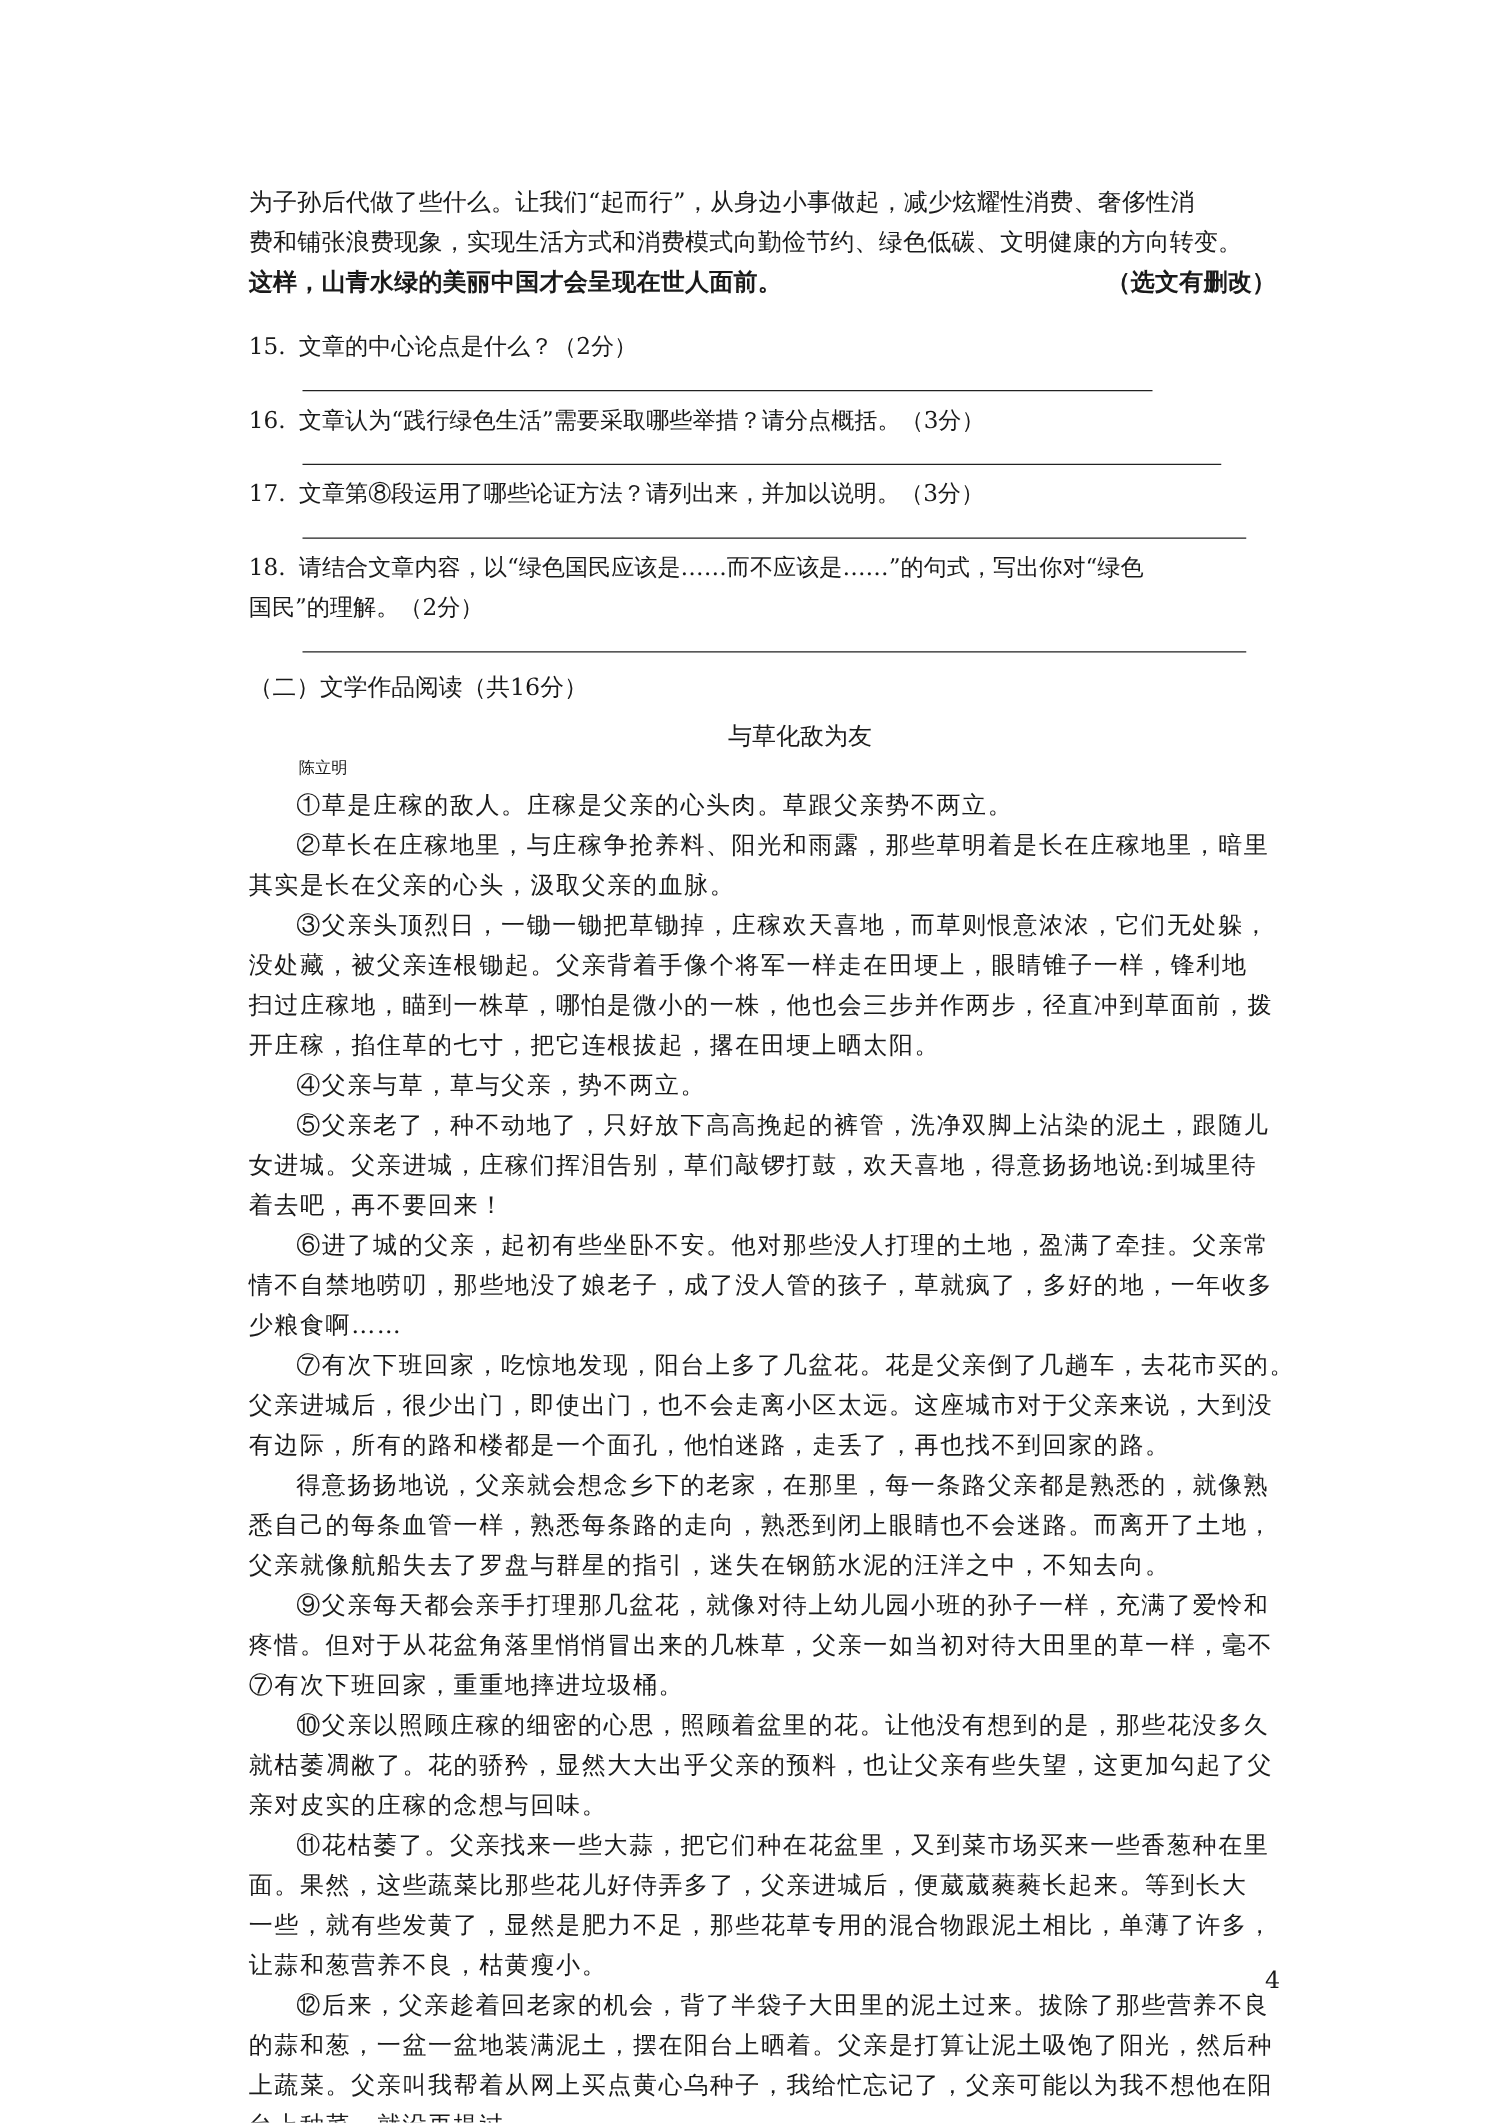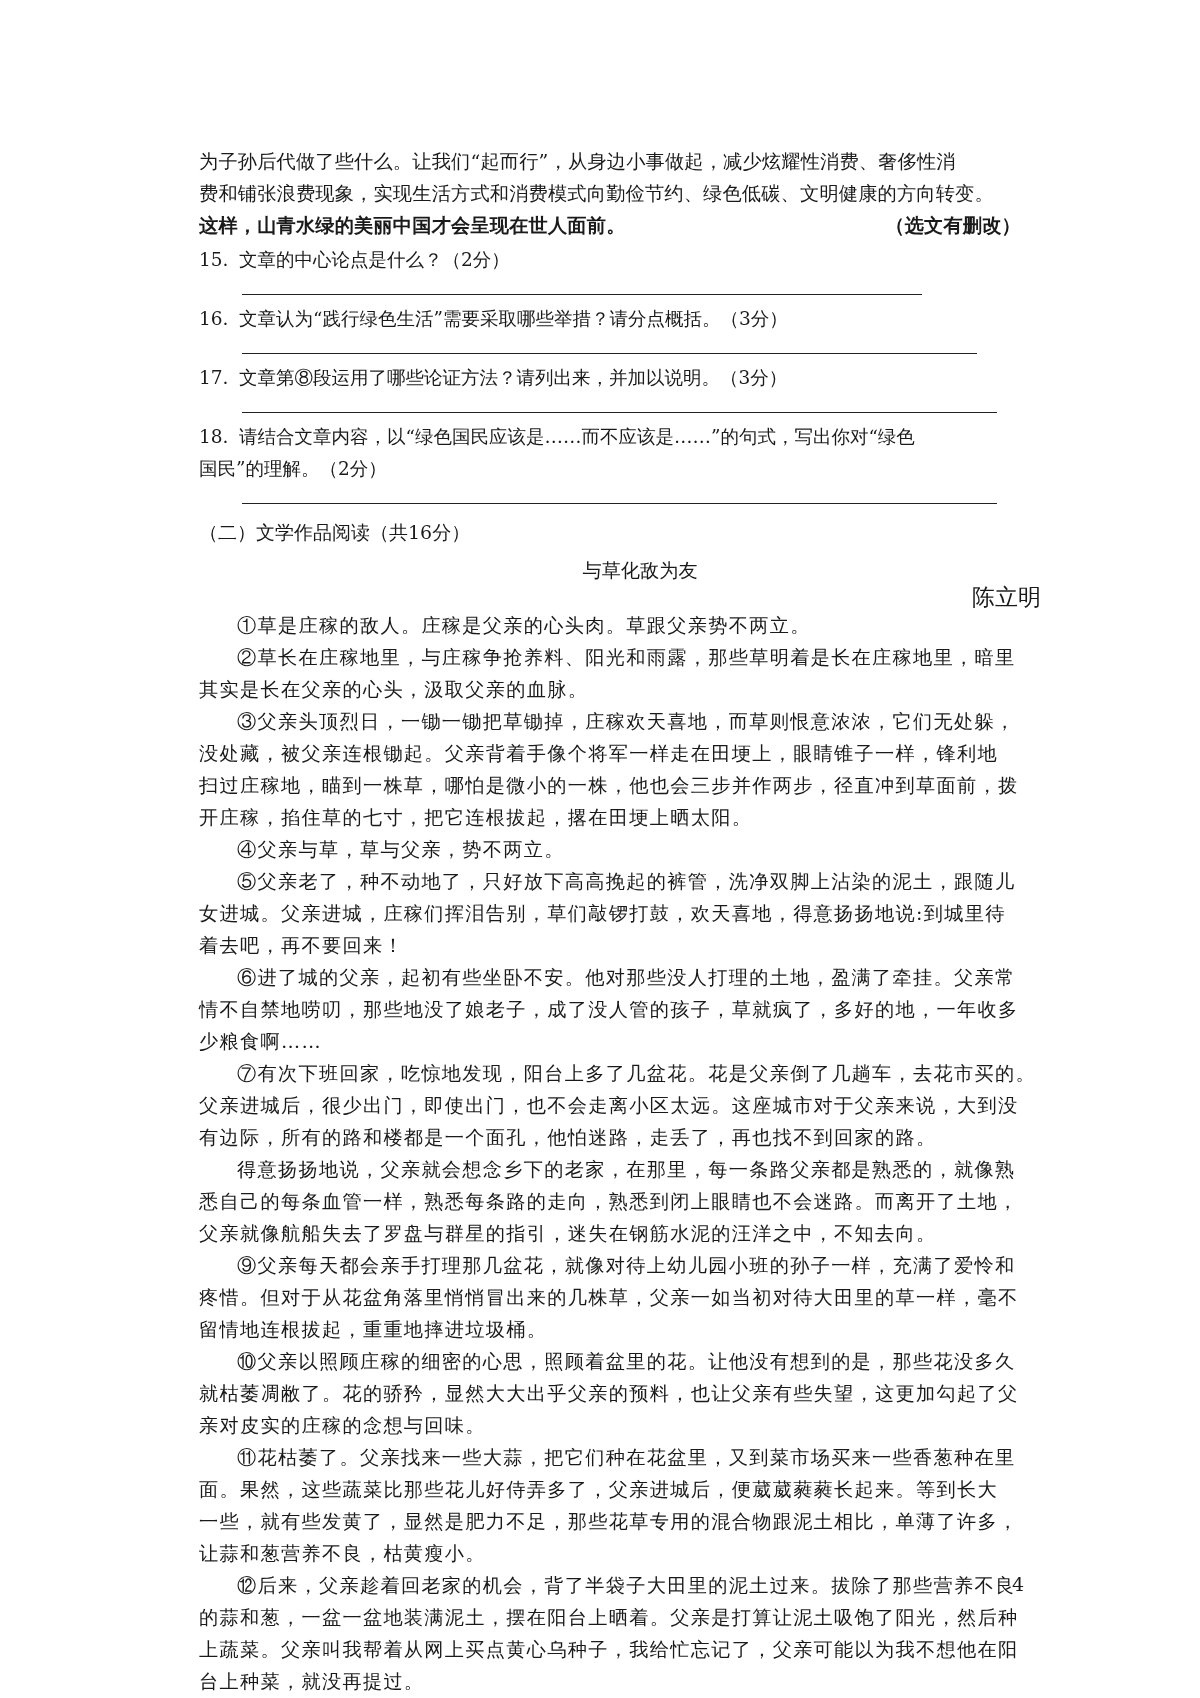--- a/index.html
+++ b/index.html
@@ -10,40 +10,40 @@
   }
   .page { position: absolute; left: 199px; top: 146px; width: 842px; }
   .line { font-size: 19.2px; line-height: 32px; white-space: nowrap; letter-spacing: 0.6px; }
   .intro .line { letter-spacing: 0.2px; }
   .note-line { display: flex; justify-content: space-between; padding-right: 20px; font-weight: bold; }
   .q { font-size: 18.5px; line-height: 32px; white-space: nowrap; }
   .q .num { display: inline-block; width: 40px; }
   .answer-line { height: 0; border-bottom: 1.6px solid #222; margin-left: 43px; }
   .section-title { font-size: 19px; line-height: 32px; margin-top: 12px; }
   .article-title { text-align: center; font-size: 19.2px; line-height: 26px; margin-top: 10px; padding-left: 40px; }
-  .article-author { text-align: right; font-size: 23px; line-height: 26px; padding-left: 40px; }
+  .article-author { text-align: left; font-size: 13px; line-height: 26px; padding-left: 40px; }
   .para .line:first-child { text-indent: 38px; }
   .para .line { letter-spacing: 1.3px; }
   .page-number { position: absolute; left: 1012px; top: 1573px; font-size: 19px; }
 </style>
 </head>
 <body>
 
 <div class="page">
 
   <div class="intro">
     <div class="line">为子孙后代做了些什么。让我们“起而行”，从身边小事做起，减少炫耀性消费、奢侈性消</div>
     <div class="line">费和铺张浪费现象，实现生活方式和消费模式向勤俭节约、绿色低碳、文明健康的方向转变。</div>
     <div class="line note-line">
       <span>这样，山青水绿的美丽中国才会呈现在世人面前。</span>
       <span>（选文有删改）</span>
     </div>
   </div>
 
-  <div style="margin-top:2px;">
+  <div style="margin-top:20px;">
     <div class="q">
       <span class="num">15.</span><span>文章的中心论点是什么？（2分）</span>
     </div>
     <div class="answer-line" style="margin-top:18px; width:680px;"></div>
   </div>
 
   <div style="margin-top:8px;">
     <div class="q">
       <span class="num">16.</span><span>文章认为“践行绿色生活”需要采取哪些举措？请分点概括。（3分）</span>
     </div>
@@ -103,21 +103,21 @@
         <div class="line">有边际，所有的路和楼都是一个面孔，他怕迷路，走丢了，再也找不到回家的路。</div>
       </div>
       <div class="para">
         <div class="line">得意扬扬地说，父亲就会想念乡下的老家，在那里，每一条路父亲都是熟悉的，就像熟</div>
         <div class="line">悉自己的每条血管一样，熟悉每条路的走向，熟悉到闭上眼睛也不会迷路。而离开了土地，</div>
         <div class="line">父亲就像航船失去了罗盘与群星的指引，迷失在钢筋水泥的汪洋之中，不知去向。</div>
       </div>
       <div class="para">
         <div class="line">⑨父亲每天都会亲手打理那几盆花，就像对待上幼儿园小班的孙子一样，充满了爱怜和</div>
         <div class="line">疼惜。但对于从花盆角落里悄悄冒出来的几株草，父亲一如当初对待大田里的草一样，毫不</div>
-        <div class="line">留情地连根拔起，重重地摔进垃圾桶。</div>
+        <div class="line">⑦有次下班回家，重重地摔进垃圾桶。</div>
       </div>
       <div class="para">
         <div class="line">⑩父亲以照顾庄稼的细密的心思，照顾着盆里的花。让他没有想到的是，那些花没多久</div>
         <div class="line">就枯萎凋敝了。花的骄矜，显然大大出乎父亲的预料，也让父亲有些失望，这更加勾起了父</div>
         <div class="line">亲对皮实的庄稼的念想与回味。</div>
       </div>
       <div class="para">
         <div class="line">⑪花枯萎了。父亲找来一些大蒜，把它们种在花盆里，又到菜市场买来一些香葱种在里</div>
         <div class="line">面。果然，这些蔬菜比那些花儿好侍弄多了，父亲进城后，便葳葳蕤蕤长起来。等到长大</div>
         <div class="line">一些，就有些发黄了，显然是肥力不足，那些花草专用的混合物跟泥土相比，单薄了许多，</div>

